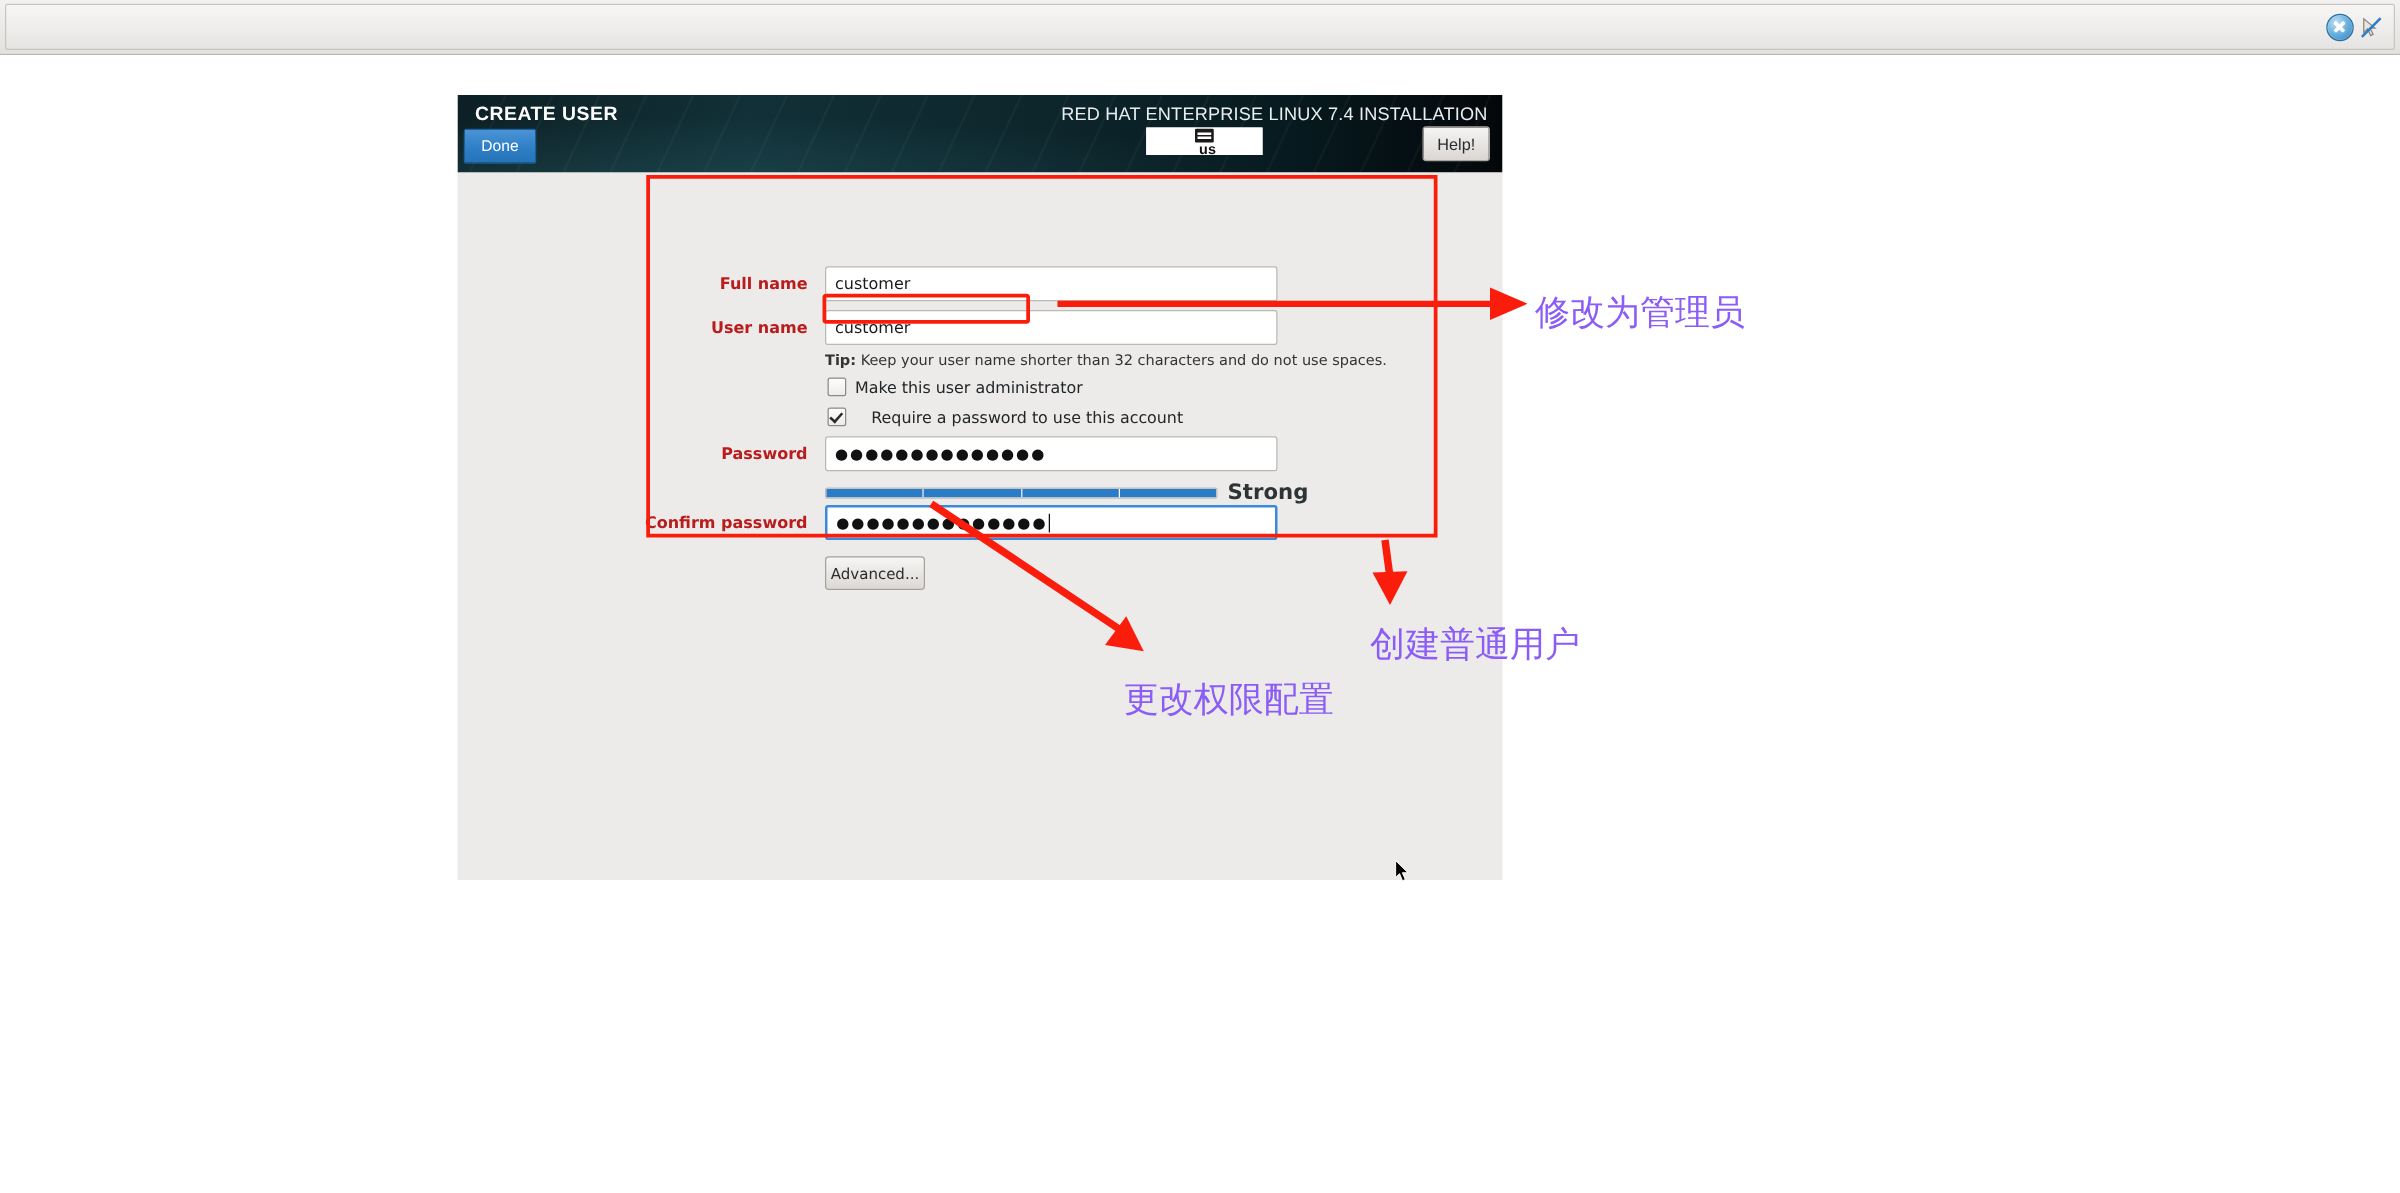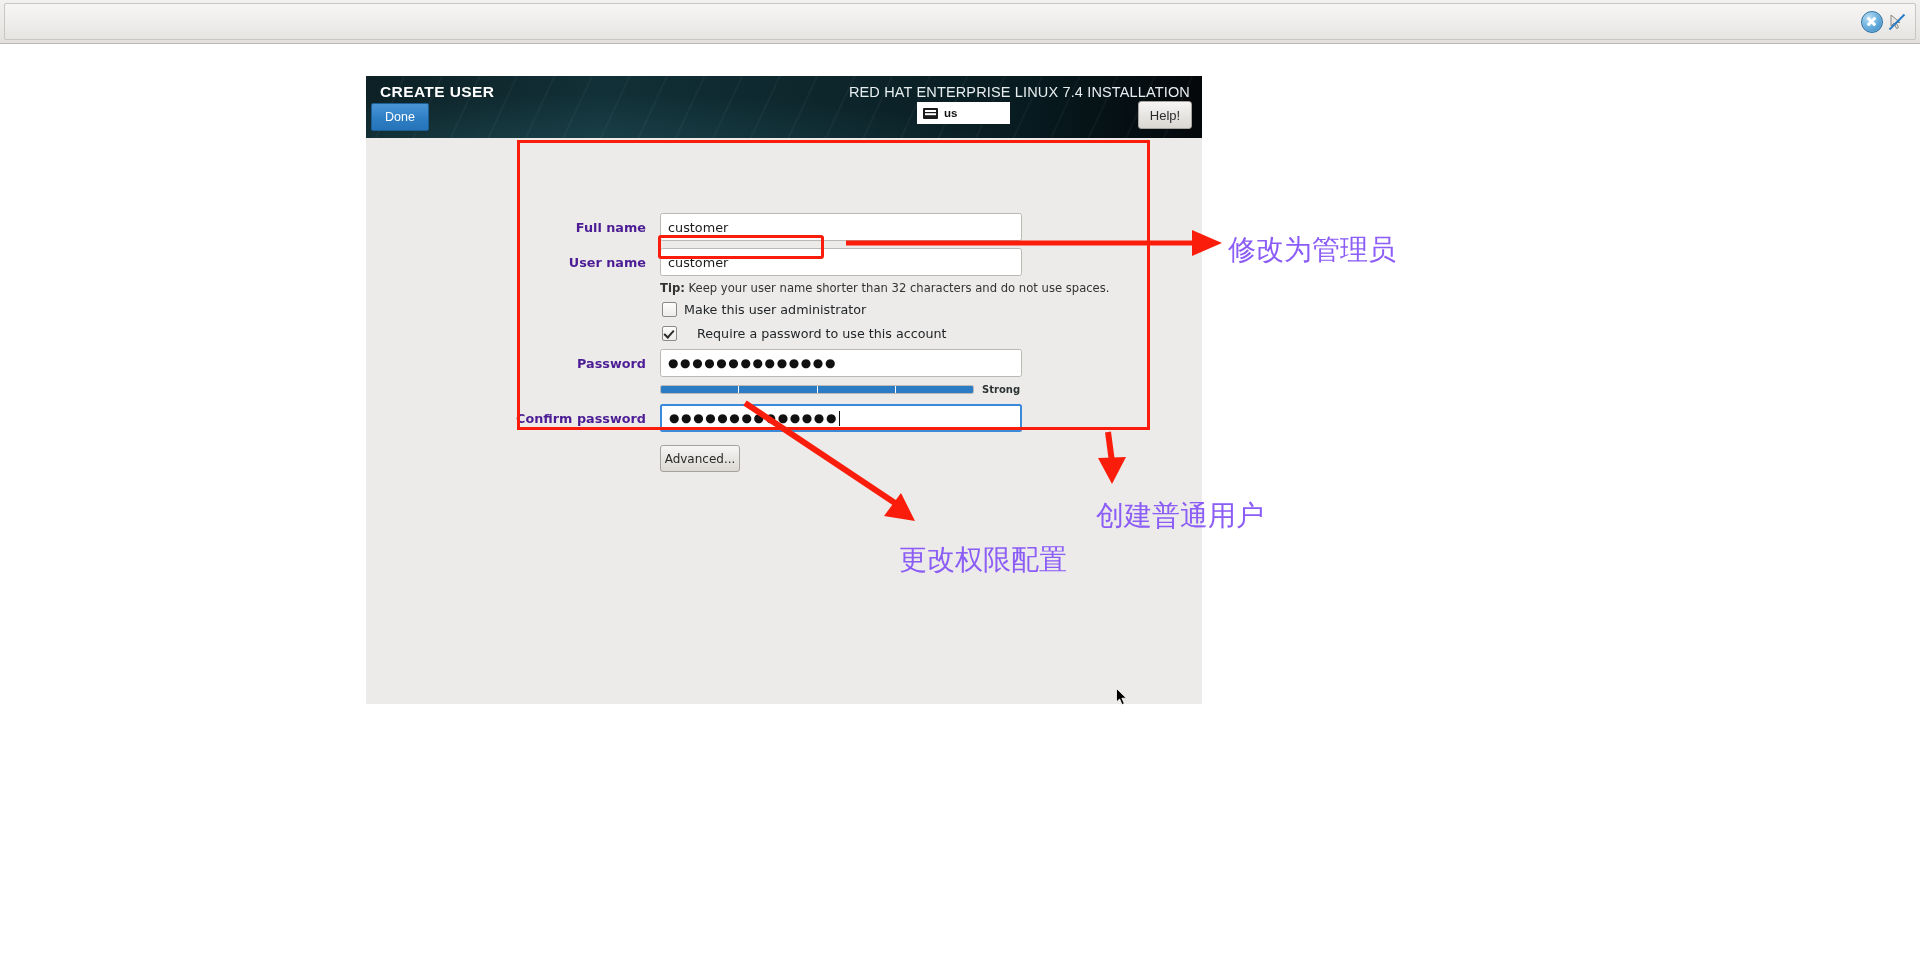--- a/index.html
+++ b/index.html
@@ -142,20 +142,21 @@
   .kbd-box {
     position: absolute;
     left: 551px; top: 26px;
     width: 93px; height: 22px;
     background: #ffffff;
     border: 1px solid #ffffff;
     display: flex; align-items: center;
     padding-left: 5px;
     box-sizing: border-box;
     z-index: 3;
+    flex-direction: column;
   }
   .kbd-glyph {
     width: 15px; height: 11px;
     background: #1a1a1a;
     border-radius: 1px;
     position: relative;
     margin-right: 6px;
     flex: 0 0 auto;
   }
   .kbd-glyph::before {
@@ -194,21 +195,21 @@
     background: #ecebe9;
   }
   .row {
     position: absolute;
     display: flex;
     align-items: center;
   }
   .lbl {
     font-size: 12.8px;
     font-weight: bold;
-    color: #4c1d95;
+    color: #b91c1c;
     text-align: right;
     width: 184px;
     padding-right: 14px;
     box-sizing: border-box;
     font-family: "DejaVu Sans", sans-serif;
   }
   .field {
     width: 362px;
     height: 28px;
     background: #ffffff;
@@ -296,21 +297,21 @@
   }
   .meter-seg {
     flex: 1 1 0;
     height: 100%;
     background: #2b7cc4;
     border-right: 1px solid #ffffff;
     box-sizing: border-box;
   }
   .meter-seg:last-child { border-right: none; }
   .strength-lbl {
-    font-size: 10px;
+    font-size: 17px;
     font-weight: bold;
     color: #2e3436;
     font-family: "DejaVu Sans", sans-serif;
   }
 
   .btn-advanced {
     position: absolute;
     left: 294px; top: 307px;
     width: 78px; height: 25px;
     background: linear-gradient(to bottom, #f7f6f5 0%, #e8e6e3 52%, #dcd9d5 100%);

